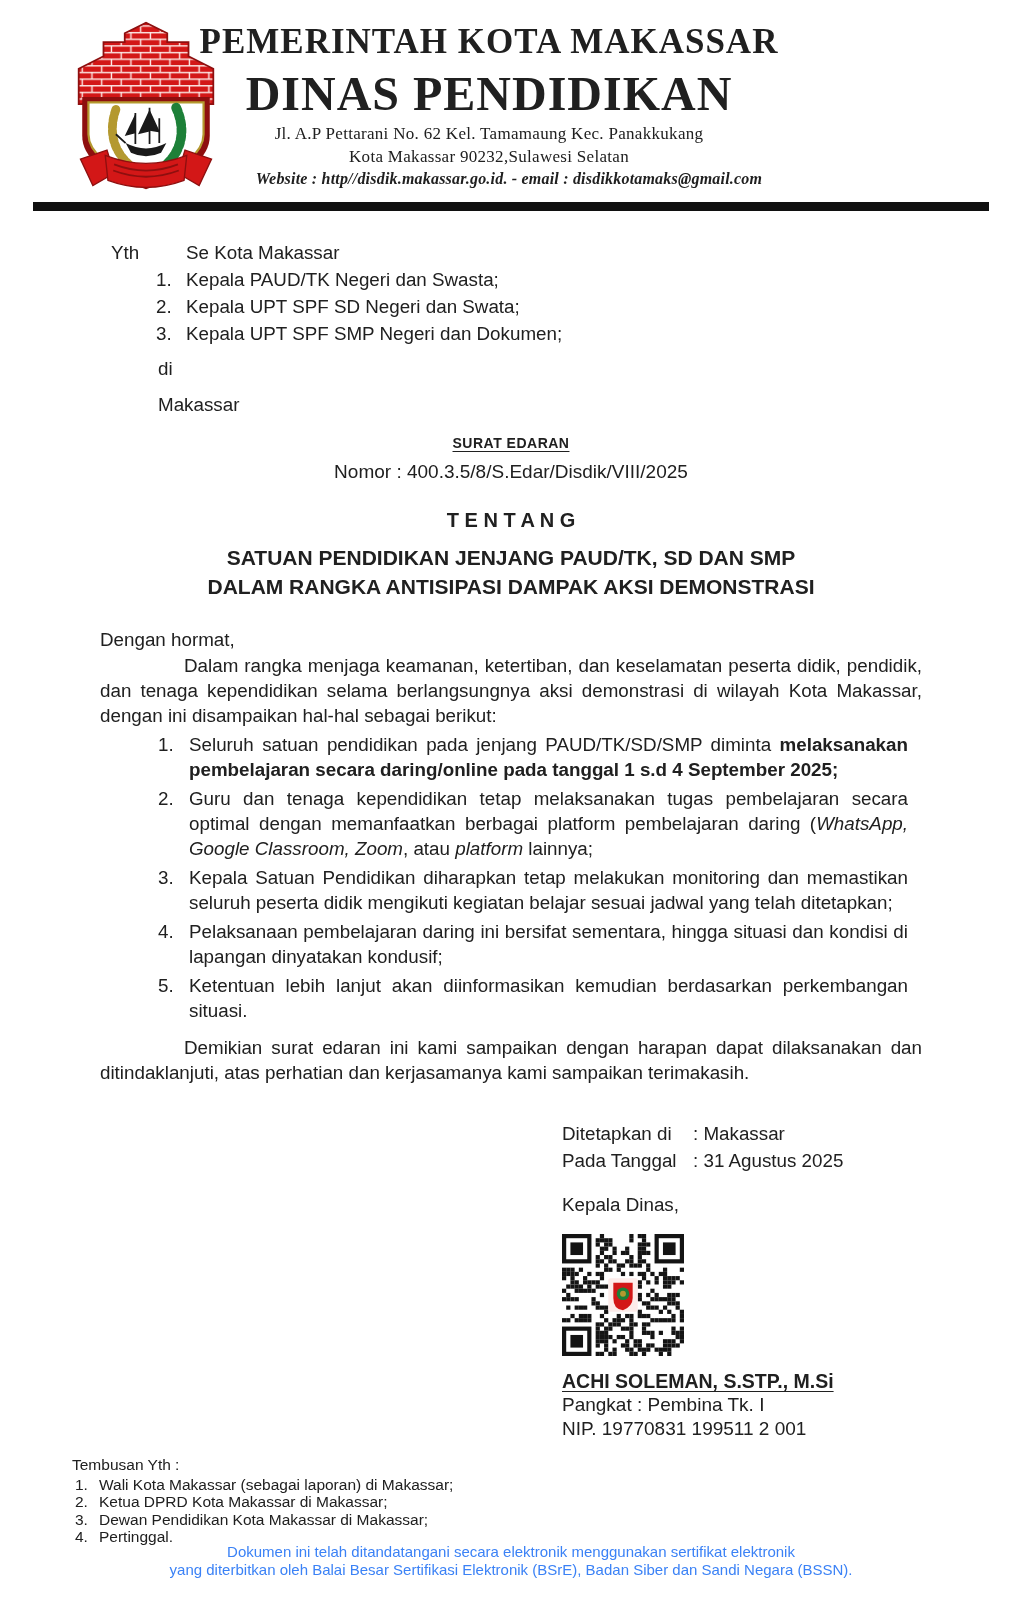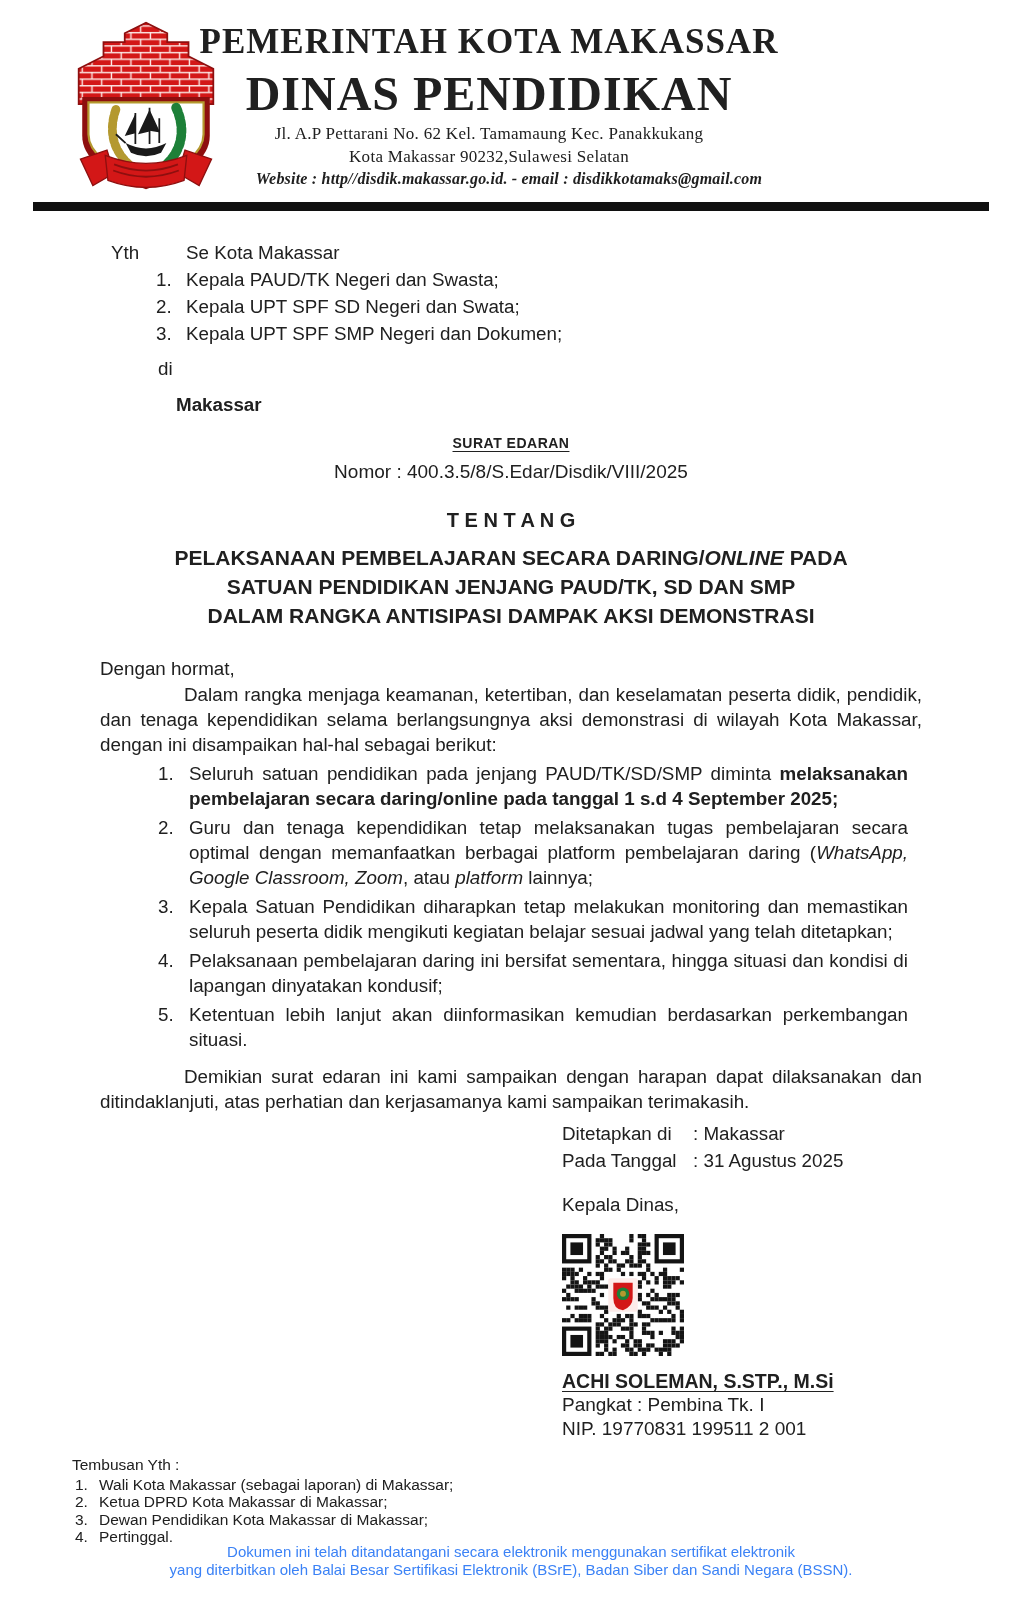--- a/index.html
+++ b/index.html
@@ -29,21 +29,21 @@
 
   
   .content{padding:0 100px;font-size:18.8px;line-height:25px;}
 
   .recipients{margin-top:28px;display:flex;padding-left:11px;line-height:27px;}
   .yth{width:45px;flex:none;}
   .rec-row{display:flex;}
   .rec-num{width:30px;flex:none;}
   .rec-suffix{margin-left:30px;}
   .at-line{margin-left:58px;margin-top:8px;line-height:27px;}
-  .city-line{margin-left:76px;margin-top:9px;line-height:27px;font-weight:bold;}
+  .city-line{margin-left:58px;margin-top:9px;line-height:27px;}
 
   .doc-head{text-align:center;margin-top:12px;}
   .doc-type{font-size:14px;font-weight:bold;letter-spacing:0.5px;line-height:27px;}
   .doc-type span{text-decoration:underline;text-underline-offset:3px;}
   .doc-num{font-size:19px;line-height:27px;margin-top:1px;}
   .tentang{font-size:20px;font-weight:bold;margin-top:22px;line-height:26px;}
   .doc-title{font-size:21px;font-weight:bold;margin-top:10px;line-height:29px;}
 
   .greeting{margin-top:26px;}
   .para{text-align:justify;}
@@ -145,21 +145,20 @@
     </div>
     <div class="at-line">di</div>
     <div class="city-line">Makassar</div>
 
     <div class="doc-head">
       <div class="doc-type"><span>SURAT EDARAN</span></div>
       <div class="doc-num">Nomor : 400.3.5/8/S.Edar/Disdik/VIII/2025</div>
       <div class="tentang">T E N T A N G</div>
       <div class="doc-title">
 
-          <div><span>PELAKSANAAN PEMBELAJARAN SECARA DARING/</span><span class="s-i">ONLINE</span><span> PADA</span></div>
 
           <div><span>SATUAN PENDIDIKAN JENJANG PAUD/TK, SD DAN SMP</span></div>
 
           <div><span>DALAM RANGKA ANTISIPASI DAMPAK AKSI DEMONSTRASI</span></div>
         </div>
     </div>
 
     <div class="greeting">Dengan hormat,</div>
     <div class="para intro">Dalam rangka menjaga keamanan, ketertiban, dan keselamatan peserta didik, pendidik, dan tenaga kependidikan selama berlangsungnya aksi demonstrasi di wilayah Kota Makassar, dengan ini disampaikan hal-hal sebagai berikut:</div>
 

